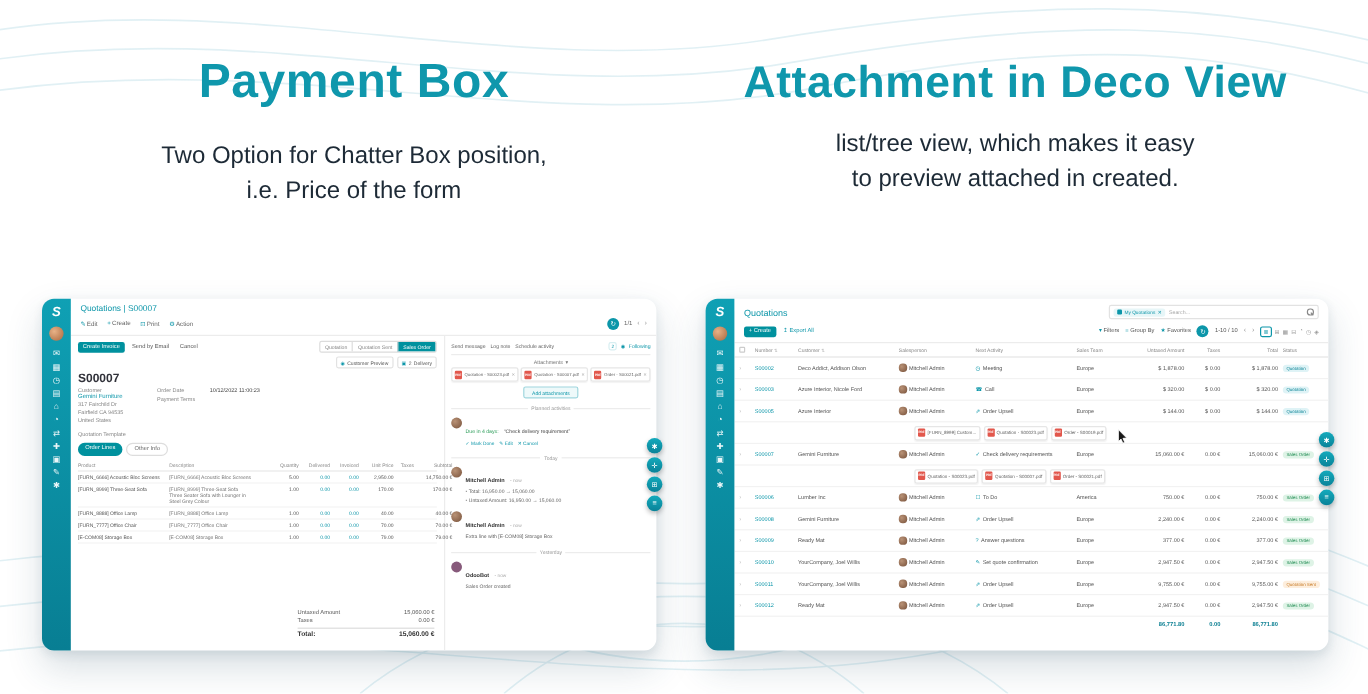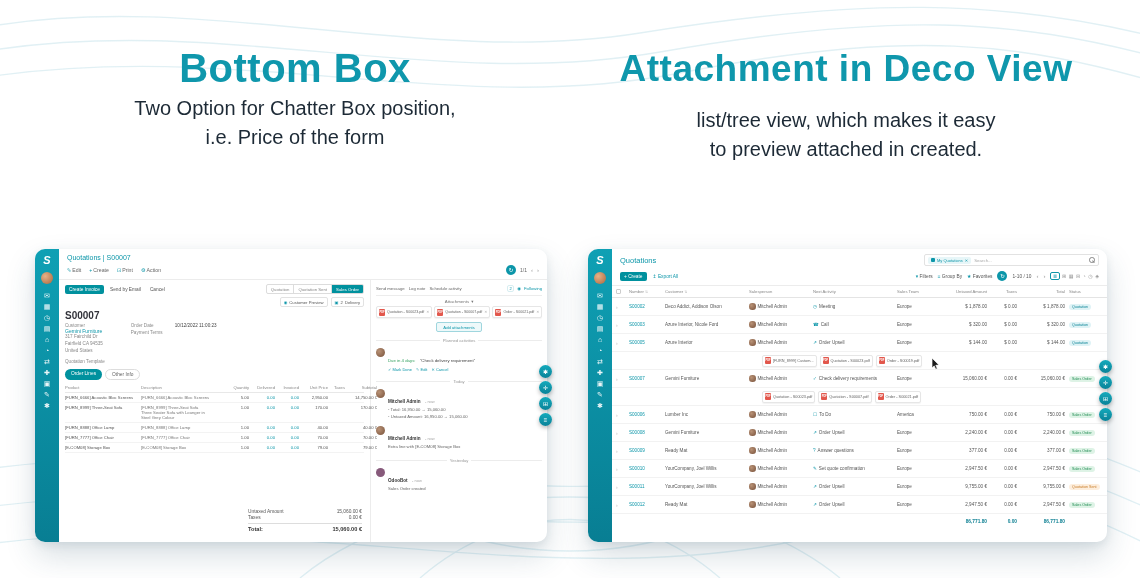--- a/index.html
+++ b/index.html
@@ -3,21 +3,21 @@
 <meta charset="utf-8">
 <style>
   *{margin:0;padding:0;box-sizing:border-box}
   html,body{width:1140px;height:578px}
   body{position:relative;overflow:hidden;background:#ffffff;font-family:"Liberation Sans",sans-serif}
   .waves{position:absolute;inset:0;z-index:0}
   .feature-title{position:absolute;z-index:2;text-align:center;font-weight:bold;color:#0f97ac;letter-spacing:.5px}
   .ft-left{left:40px;top:46px;width:510px;font-size:40px}
   .ft-right{left:590px;top:48px;width:512px;font-size:37px}
   .feature-sub{position:absolute;z-index:2;text-align:center;color:#1d2a36;font-size:20px;line-height:29px;font-weight:500}
-  .fs-left{left:40px;top:94px;width:510px}
+  .fs-left{left:40px;top:116px;width:510px}
   .fs-right{left:590px;top:106px;width:512px}
 
   .shot{position:absolute;z-index:1;background:#fff;border-radius:10px;box-shadow:0 14px 30px rgba(40,80,100,.18),0 3px 8px rgba(40,80,100,.10)}
   #form-shot{left:35px;top:249px;width:512px;height:293px}
   #list-shot{left:588px;top:249px;width:519px;height:293px}
 
   .sidebar{position:absolute;left:0;top:0;bottom:0;width:24px;background:linear-gradient(180deg,#0fa0b4,#087e93);border-radius:10px 0 0 10px;display:flex;flex-direction:column;align-items:center;padding:5px 0;gap:4px;z-index:2}
   .sb-logo{color:#fff;font-weight:bold;font-style:italic;font-size:11px;line-height:12px}
   .sb-avatar{width:12px;height:12px;border-radius:50%;background:radial-gradient(circle at 35% 35%,#e8b287,#a9663c);margin:2px 0}
   .sb-icons{display:flex;flex-direction:column;align-items:center;gap:4px;margin-top:2px}
@@ -143,21 +143,21 @@
     <path d="M-20,78 C240,38 450,118 680,73 S1020,43 1160,83"></path>
     <path d="M-20,470 C250,430 500,522 760,470 S1040,430 1160,480"></path>
     <path d="M-20,508 C260,468 520,560 780,503 S1050,468 1160,513"></path>
     <path d="M-20,545 C270,505 540,595 800,540 S1060,505 1160,550"></path>
     <path d="M300,578 C430,470 710,470 840,578"></path>
     <path d="M340,470 C470,578 670,578 800,470"></path>
     <path d="M420,578 C510,500 630,500 720,578"></path>
   </g>
 </svg>
 
-<div class="feature-title ft-left">Bottom Box</div>
+<div class="feature-title ft-left">Payment Box</div>
 <div class="feature-sub fs-left">
   <div>Two Option for Chatter Box position,</div>
   <div>i.e. Price of the form</div>
 </div>
 <div class="feature-title ft-right">Attachment in Deco View</div>
 <div class="feature-sub fs-right">
   <div>list/tree view, which makes it easy</div>
   <div>to preview attached in created.</div>
 </div>
 

